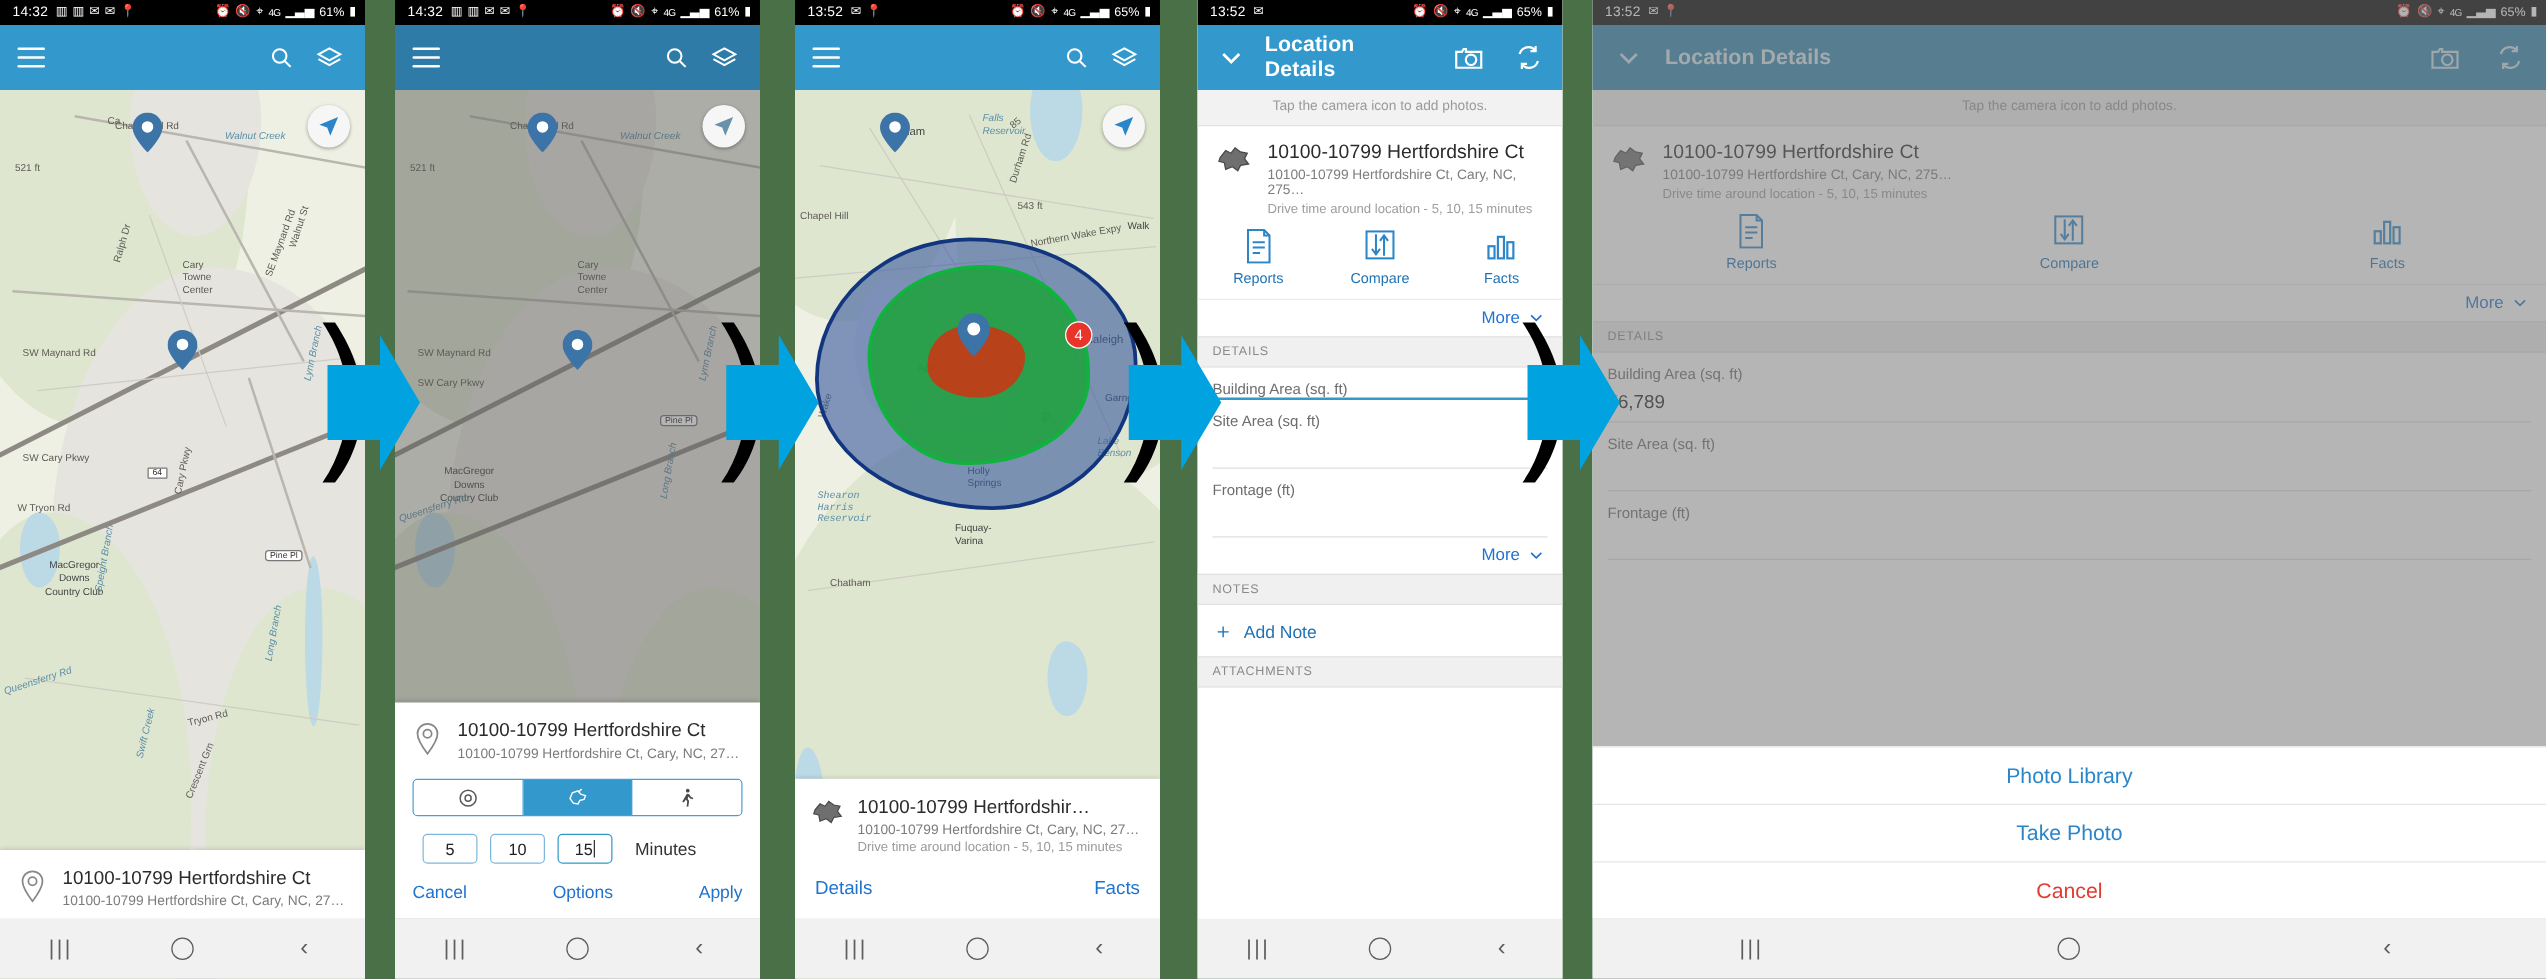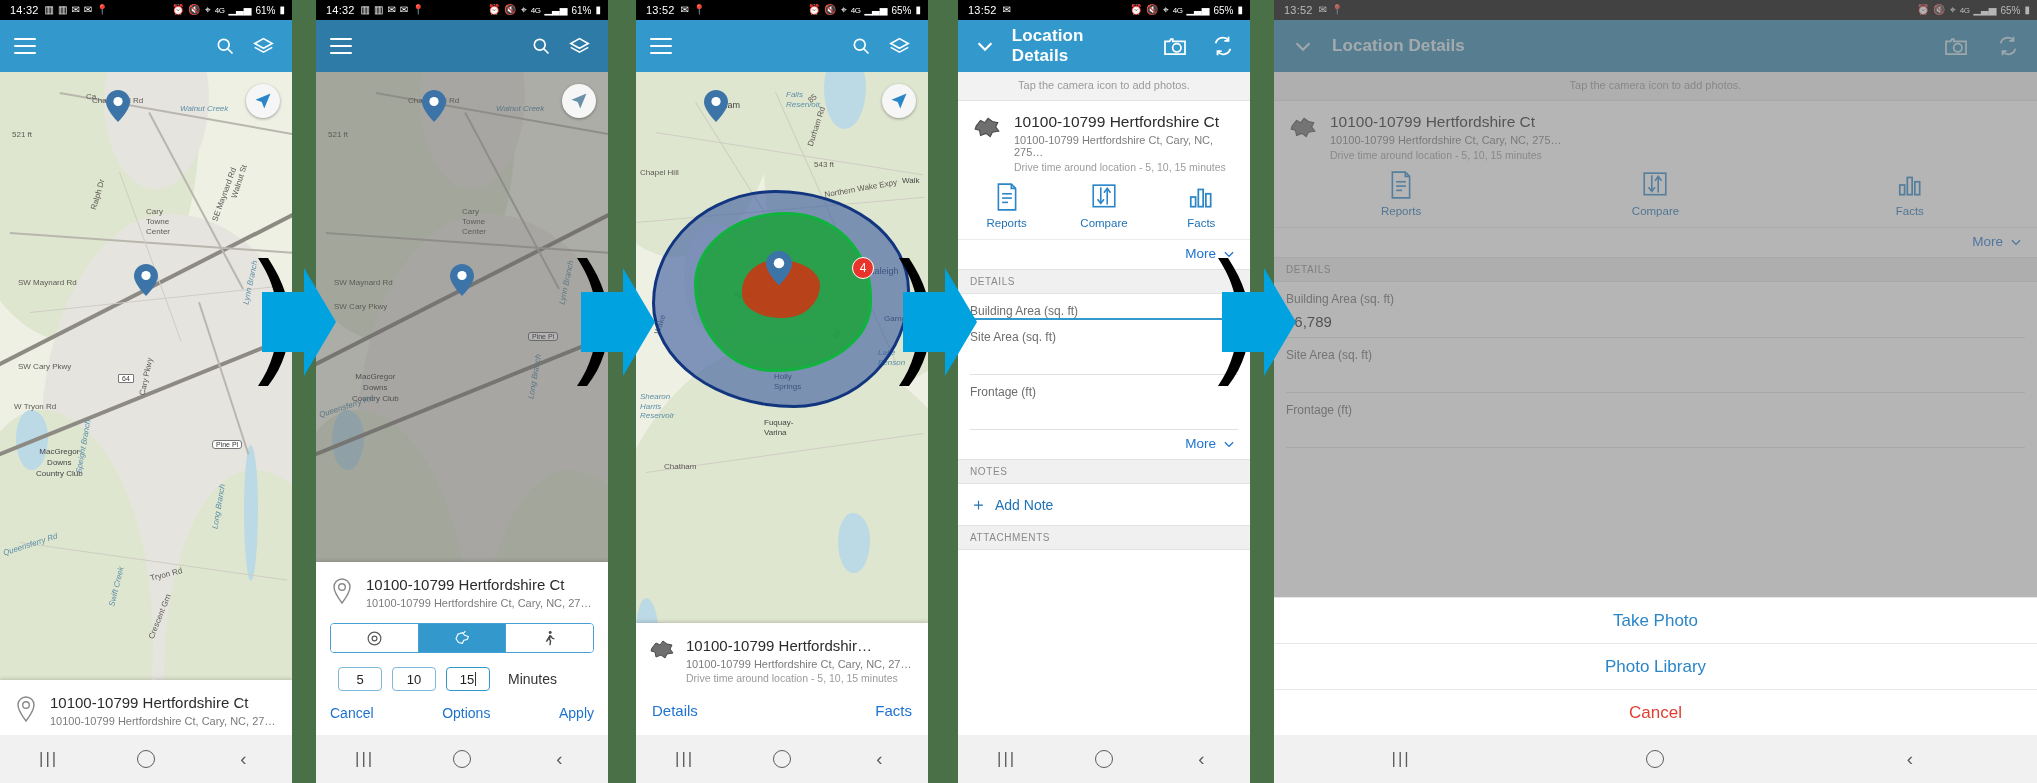--- a/index.html
+++ b/index.html
@@ -526,21 +526,21 @@
       <div class="maplabel" style="left:160px;top:50px;transform:rotate(-72deg);">Durham Rd</div>
       <div class="maplabel" style="left:178px;top:88px;">543 ft</div>
       <div class="maplabel" style="left:188px;top:112px;transform:rotate(-10deg);">Northern Wake Expy</div>
       <div class="maplabel dark" style="left:232px;top:194px;font-size:9px;">Raleigh</div>
       <div class="maplabel dark" style="left:98px;top:218px;">Apex</div>
       <div class="maplabel dark" style="left:248px;top:242px;">Garner</div>
       <div class="maplabel blue" style="left:242px;top:276px;line-height:1.2;">Lake<br>Benson</div>
       <div class="maplabel dark" style="left:138px;top:300px;line-height:1.2;">Holly<br>Springs</div>
       <div class="maplabel" style="left:14px;top:248px;transform:rotate(-72deg);">Wake</div>
       <div class="maplabel dark" style="left:128px;top:346px;line-height:1.2;">Fuquay-<br>Varina</div>
-      <div class="maplabel blue" style="left:4px;top:320px;line-height:1.2;">Shearon<br>Harris<br>Reservoir</div>
+      <div class="maplabel blue" style="left:18px;top:320px;line-height:1.2;font-family:Liberation Mono, monospace;">Shearon<br>Harris<br>Reservoir</div>
       <div class="maplabel" style="left:28px;top:390px;">Chatham</div>
       <div class="maplabel" style="left:172px;top:22px;transform:rotate(-40deg);">85</div>
       <div class="maplabel" style="left:196px;top:258px;transform:rotate(-70deg);">40</div>
       <div class="maplabel dark" style="left:266px;top:104px;">Walk</div>
 
       <div class="iso iso-15" style="left:16px;top:118px;width:258px;height:218px;"></div>
       <div class="iso iso-10" style="left:58px;top:140px;width:178px;height:160px;"></div>
       <div class="iso iso-5" style="left:106px;top:188px;width:78px;height:58px;"></div>
 
       <div class="pin" style="left:130px;top:178px;">
@@ -844,22 +844,22 @@
       </div>
       <div class="field">
         <div class="field-label">Frontage (ft)</div>
         <div class="field-value"></div>
         <div class="field-underline"></div>
       </div>
     </div>
 
     <div class="overlay-dim"></div>
     <div class="actionsheet">
+      <div class="asitem">Photo Library</div>
       <div class="asitem">Take Photo</div>
-      <div class="asitem">Photo Library</div>
       <div class="asitem danger">Cancel</div>
     </div>
 
     <div class="navbar">
       <div>
           <span class="nav-recent">|||</span>
         </div>
       <div>
           <span class="nav-home"></span>
         </div>

